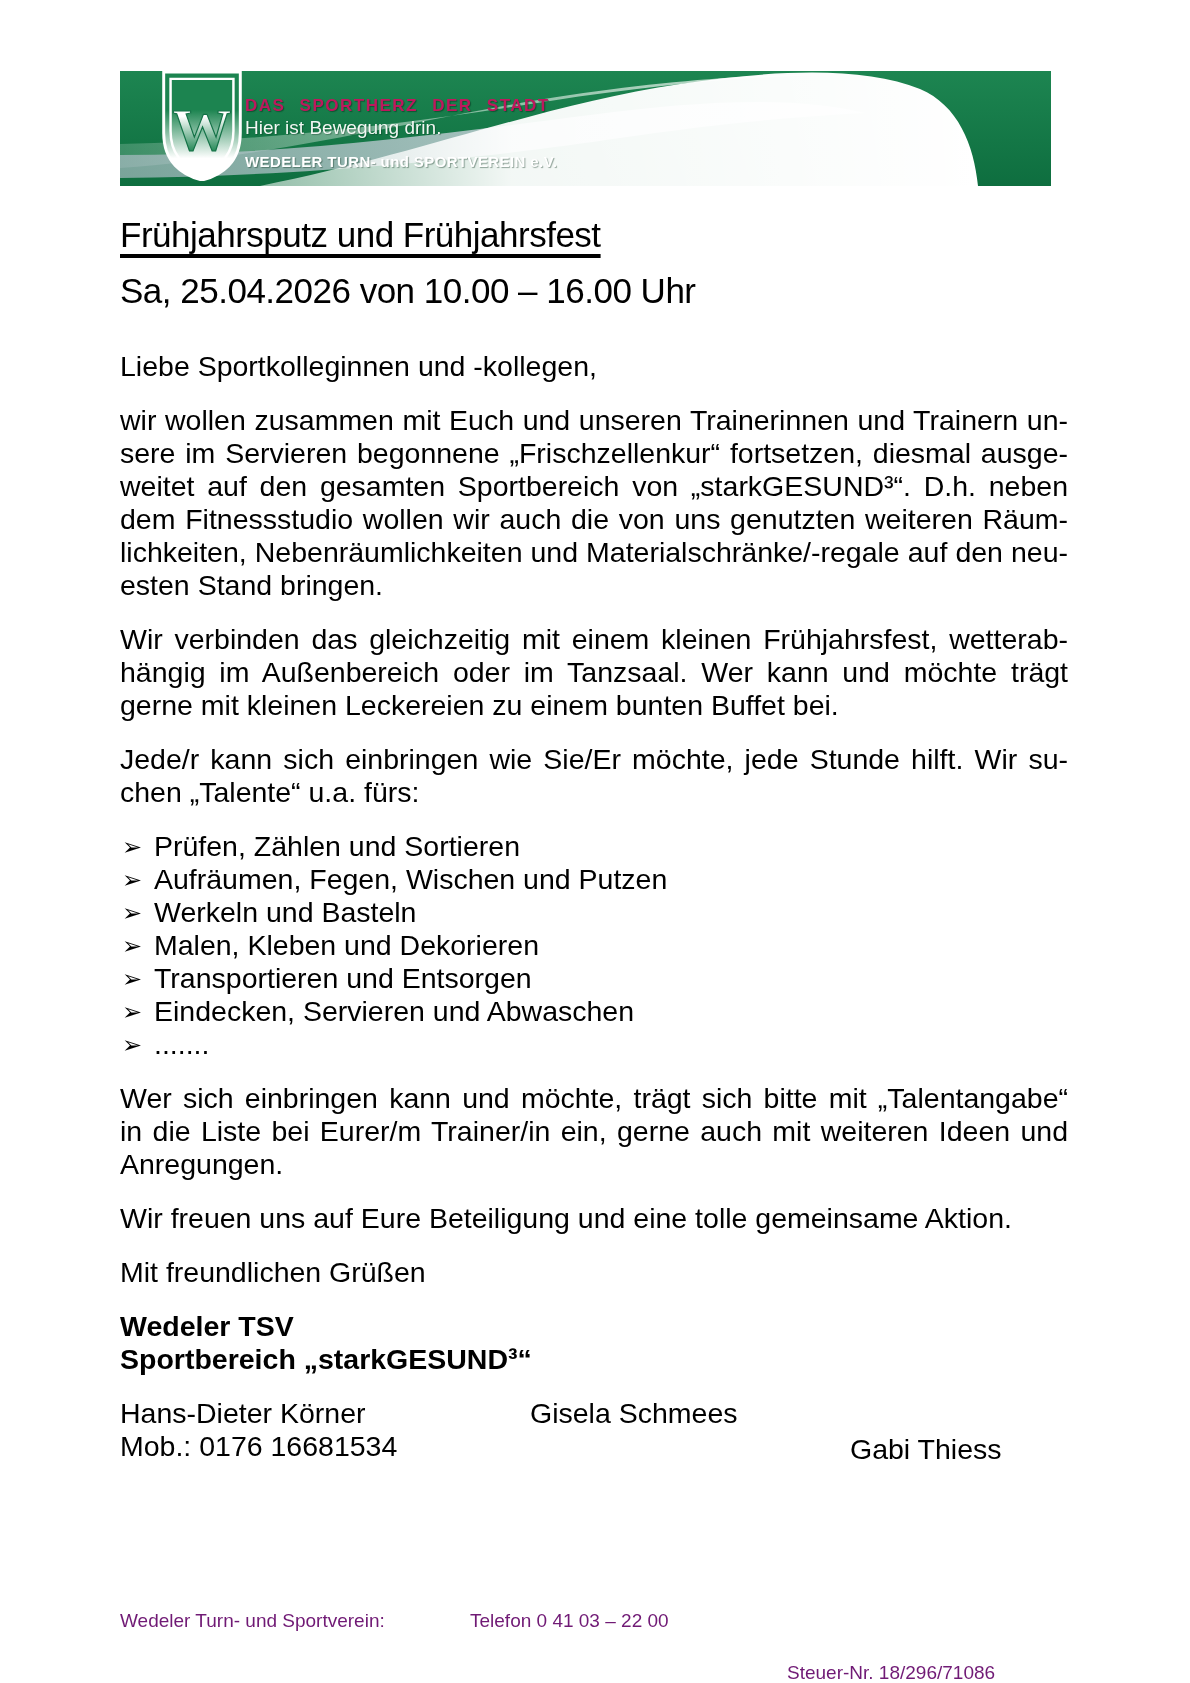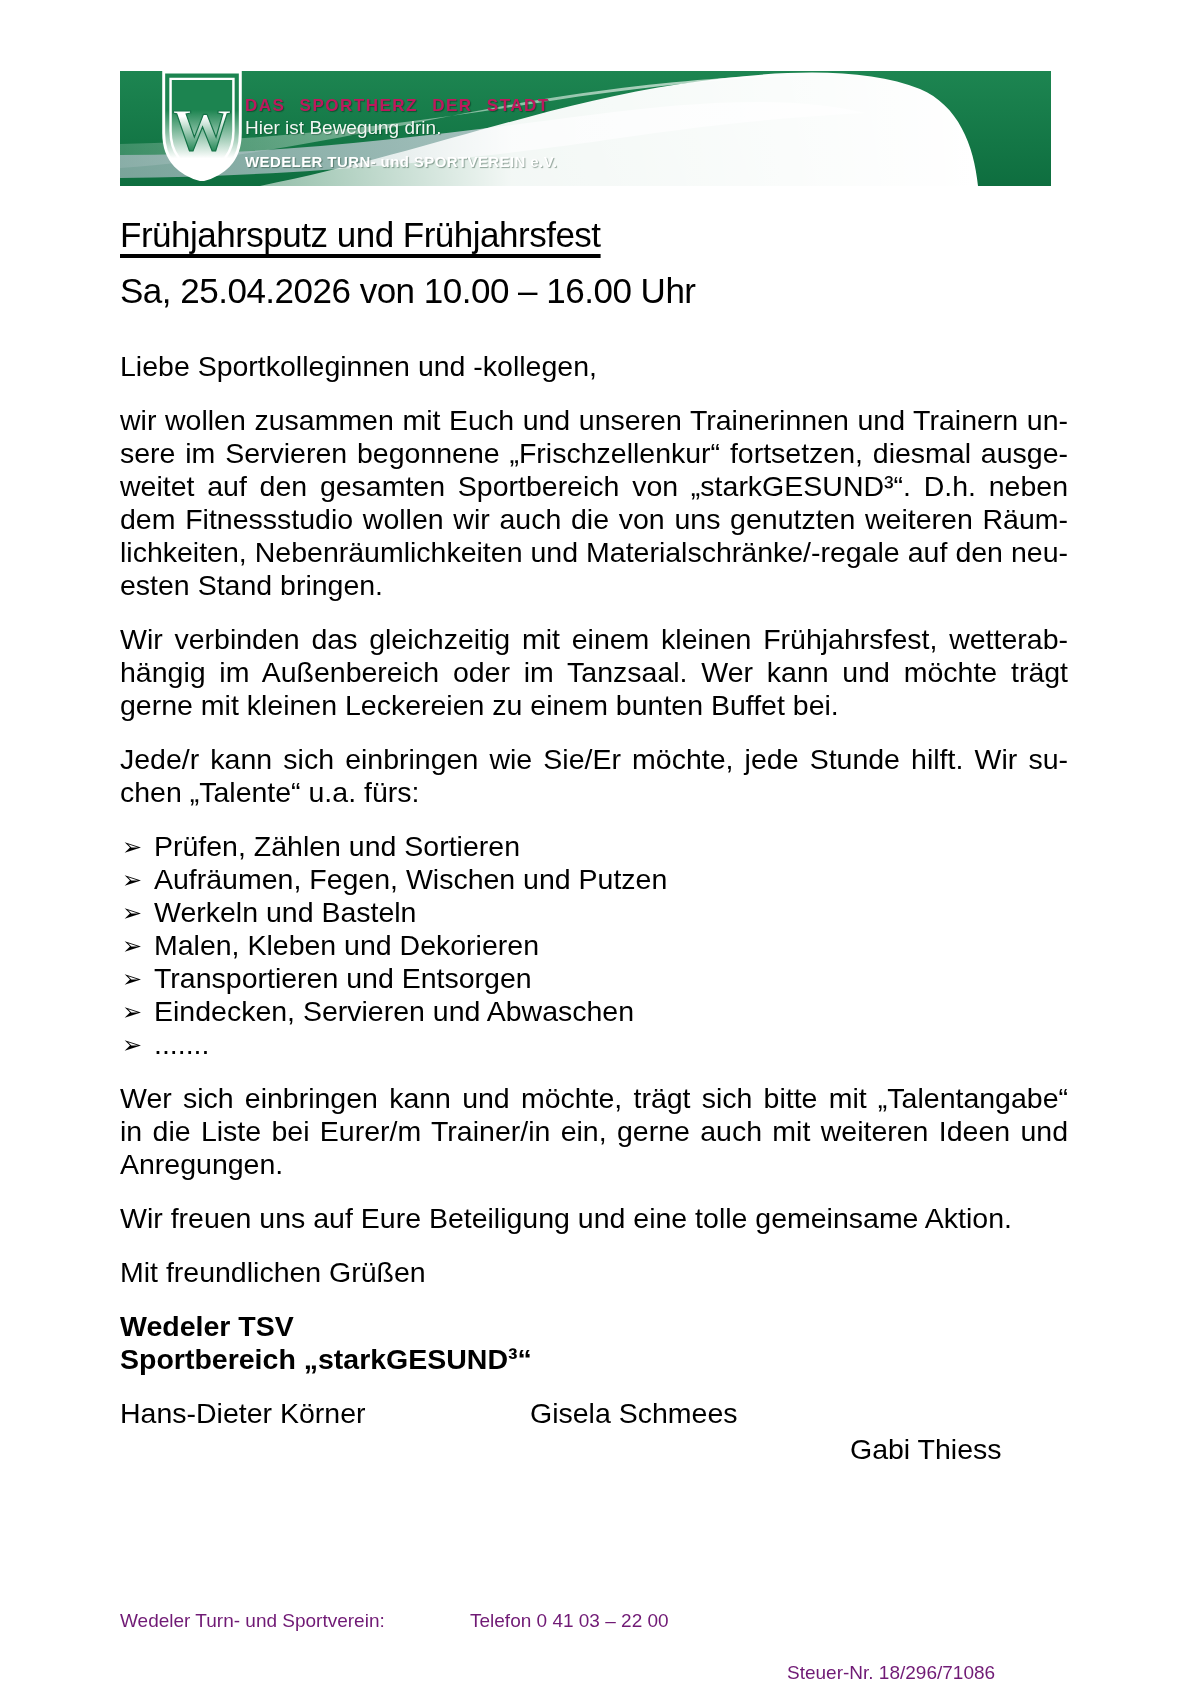--- a/index.html
+++ b/index.html
@@ -165,20 +165,21 @@
     <div class="sig-org">
       <div>Wedeler TSV</div>
       <div>Sportbereich „starkGESUND³“</div>
     </div>
 
     <div class="signatures">
       <span class="sig-1">Hans-Dieter Körner</span>
       <span class="sig-2">Gisela Schmees</span>
       <span class="sig-3">Gabi Thiess</span>
     </div>
+    <div class="mob">Mob.: 0176 16681534</div>
   </main>
 
   <footer class="pfooter">
     <div class="fcol fcol-1">
       <div>Wedeler Turn- und Sportverein:</div>
       
       
     </div>
     <div class="fcol fcol-2">
       <div>Telefon 0 41 03 – 22 00</div>

